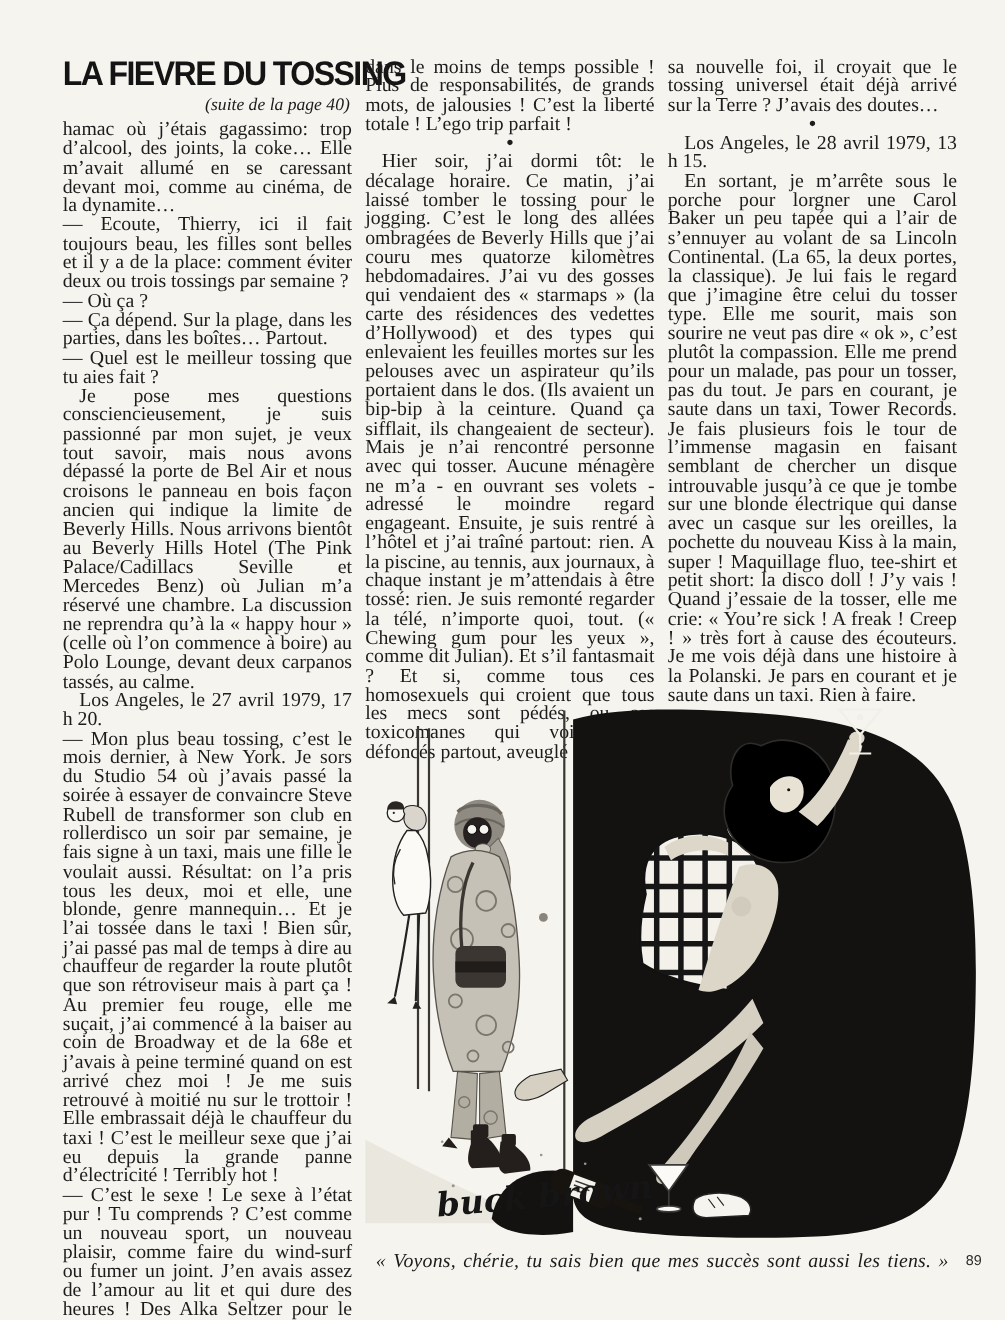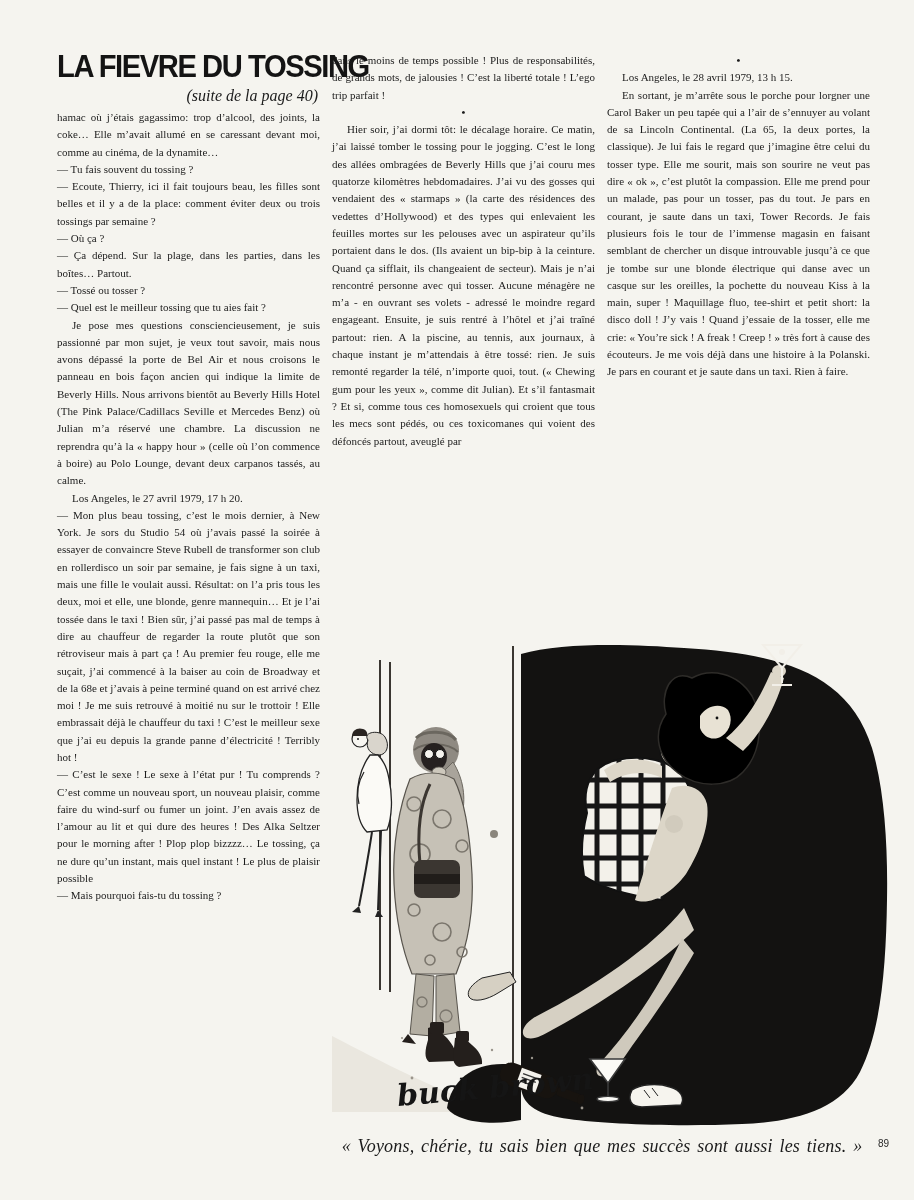--- a/index.html
+++ b/index.html
@@ -15,68 +15,67 @@
     font-weight:700;font-size:31px;line-height:30px;letter-spacing:-1.5px;
     color:#141414;transform:scaleX(.94);transform-origin:left top;
     white-space:nowrap;
   }
   .subtitle{
     margin-top:5px;text-align:right;font-style:italic;font-size:16px;
     padding-right:2px;color:#1b1b1b;
   }
   .col{
     position:absolute;width:263px;
-    font-size:11px;line-height:17.3px;text-align:justify;
+    font-size:18px;line-height:17.3px;text-align:justify;
     color:#1c1c1c;
   }
   .col1{left:57px;top:109px;height:1075px;}
   .col2{left:332px;top:52px;height:578px;}
   .col3{left:607px;top:52px;height:578px;}
   .para{margin:0;}
   .para.indent{text-indent:15px;}
   .para.sep{text-align:center;text-indent:0;font-weight:bold;}
   .cartoon{position:absolute;left:332px;top:638px;width:558px;height:492px;}
   .caption{
     position:absolute;left:338px;top:1136px;width:528px;
     text-align:center;font-style:italic;font-size:18px;letter-spacing:.2px;
     word-spacing:2px;color:#1b1b1b;
   }
   .pagenum{
-    position:absolute;left:878px;top:1138px;font-size:10px;
+    position:absolute;left:878px;top:1138px;font-size:13px;
     font-family:"Liberation Sans","DejaVu Sans",sans-serif;color:#2a2a2a;
   }
 </style>
 </head>
 <body>
 
 <div class="masthead">
   <div class="title">LA FIEVRE DU TOSSING</div>
   <div class="subtitle">(suite de la page 40)</div>
 </div>
 
 <div class="col col1">
     <p class="para cont">hamac où j’étais gagassimo: trop d’alcool, des joints, la coke… Elle m’avait allumé en se caressant devant moi, comme au cinéma, de la dynamite…</p>
-    <p class="para dialogue">— Tu fais souvent du tossing ?</p>
     <p class="para dialogue">— Ecoute, Thierry, ici il fait toujours beau, les filles sont belles et il y a de la place: comment éviter deux ou trois tossings par semaine ?</p>
     <p class="para dialogue">— Où ça ?</p>
     <p class="para dialogue">— Ça dépend. Sur la plage, dans les parties, dans les boîtes… Partout.</p>
-    <p class="para dialogue">— Tossé ou tosser ?</p>
     <p class="para dialogue">— Quel est le meilleur tossing que tu aies fait ?</p>
     <p class="para indent">Je pose mes questions consciencieusement, je suis passionné par mon sujet, je veux tout savoir, mais nous avons dépassé la porte de Bel Air et nous croisons le panneau en bois façon ancien qui indique la limite de Beverly Hills. Nous arrivons bientôt au Beverly Hills Hotel (The Pink Palace/Cadillacs Seville et Mercedes Benz) où Julian m’a réservé une chambre. La discussion ne reprendra qu’à la « happy hour » (celle où l’on commence à boire) au Polo Lounge, devant deux carpanos tassés, au calme.</p>
     <p class="para indent">Los Angeles, le 27 avril 1979, 17 h 20.</p>
     <p class="para dialogue">— Mon plus beau tossing, c’est le mois dernier, à New York. Je sors du Studio 54 où j’avais passé la soirée à essayer de convaincre Steve Rubell de transformer son club en rollerdisco un soir par semaine, je fais signe à un taxi, mais une fille le voulait aussi. Résultat: on l’a pris tous les deux, moi et elle, une blonde, genre mannequin… Et je l’ai tossée dans le taxi ! Bien sûr, j’ai passé pas mal de temps à dire au chauffeur de regarder la route plutôt que son rétroviseur mais à part ça ! Au premier feu rouge, elle me suçait, j’ai commencé à la baiser au coin de Broadway et de la 68e et j’avais à peine terminé quand on est arrivé chez moi ! Je me suis retrouvé à moitié nu sur le trottoir ! Elle embrassait déjà le chauffeur du taxi ! C’est le meilleur sexe que j’ai eu depuis la grande panne d’électricité ! Terribly hot !</p>
     <p class="para dialogue">— C’est le sexe ! Le sexe à l’état pur ! Tu comprends ? C’est comme un nouveau sport, un nouveau plaisir, comme faire du wind-surf ou fumer un joint. J’en avais assez de l’amour au lit et qui dure des heures ! Des Alka Seltzer pour le morning after ! Plop plop bizzzz… Le tossing, ça ne dure qu’un instant, mais quel instant ! Le plus de plaisir possible</p>
     <p class="para dialogue">— Mais pourquoi fais-tu du tossing ?</p>
   </div>
 <div class="col col2">
     <p class="para cont">dans le moins de temps possible ! Plus de responsabilités, de grands mots, de jalousies ! C’est la liberté totale ! L’ego trip parfait !</p>
     <p class="para sep">•</p>
     <p class="para indent">Hier soir, j’ai dormi tôt: le décalage horaire. Ce matin, j’ai laissé tomber le tossing pour le jogging. C’est le long des allées ombragées de Beverly Hills que j’ai couru mes quatorze kilomètres hebdomadaires. J’ai vu des gosses qui vendaient des « starmaps » (la carte des résidences des vedettes d’Hollywood) et des types qui enlevaient les feuilles mortes sur les pelouses avec un aspirateur qu’ils portaient dans le dos. (Ils avaient un bip-bip à la ceinture. Quand ça sifflait, ils changeaient de secteur). Mais je n’ai rencontré personne avec qui tosser. Aucune ménagère ne m’a - en ouvrant ses volets - adressé le moindre regard engageant. Ensuite, je suis rentré à l’hôtel et j’ai traîné partout: rien. A la piscine, au tennis, aux journaux, à chaque instant je m’attendais à être tossé: rien. Je suis remonté regarder la télé, n’importe quoi, tout. (« Chewing gum pour les yeux », comme dit Julian). Et s’il fantasmait ? Et si, comme tous ces homosexuels qui croient que tous les mecs sont pédés, ou ces toxicomanes qui voient des défoncés partout, aveuglé par</p>
   </div>
 <div class="col col3">
+    <p class="para cont">sa nouvelle foi, il croyait que le tossing universel était déjà arrivé sur la Terre ? J’avais des doutes…</p>
     <p class="para sep">•</p>
     <p class="para indent">Los Angeles, le 28 avril 1979, 13 h 15.</p>
     <p class="para indent">En sortant, je m’arrête sous le porche pour lorgner une Carol Baker un peu tapée qui a l’air de s’ennuyer au volant de sa Lincoln Continental. (La 65, la deux portes, la classique). Je lui fais le regard que j’imagine être celui du tosser type. Elle me sourit, mais son sourire ne veut pas dire « ok », c’est plutôt la compassion. Elle me prend pour un malade, pas pour un tosser, pas du tout. Je pars en courant, je saute dans un taxi, Tower Records. Je fais plusieurs fois le tour de l’immense magasin en faisant semblant de chercher un disque introuvable jusqu’à ce que je tombe sur une blonde électrique qui danse avec un casque sur les oreilles, la pochette du nouveau Kiss à la main, super ! Maquillage fluo, tee-shirt et petit short: la disco doll ! J’y vais ! Quand j’essaie de la tosser, elle me crie: « You’re sick ! A freak ! Creep ! » très fort à cause des écouteurs. Je me vois déjà dans une histoire à la Polanski. Je pars en courant et je saute dans un taxi. Rien à faire.</p>
   </div>
 
 <div class="cartoon">
 <svg width="558" height="492" viewBox="0 0 558 492" xmlns="http://www.w3.org/2000/svg">
 
   <path d="M0,398 C50,424 100,450 165,474 L0,474 Z" fill="#eae7df"></path>
 

